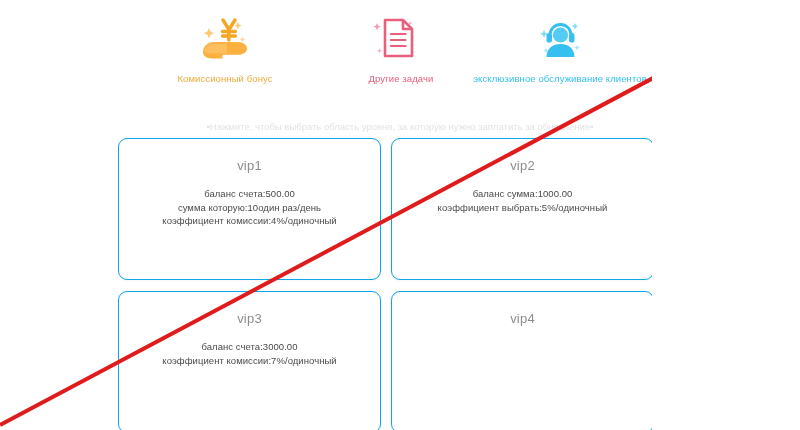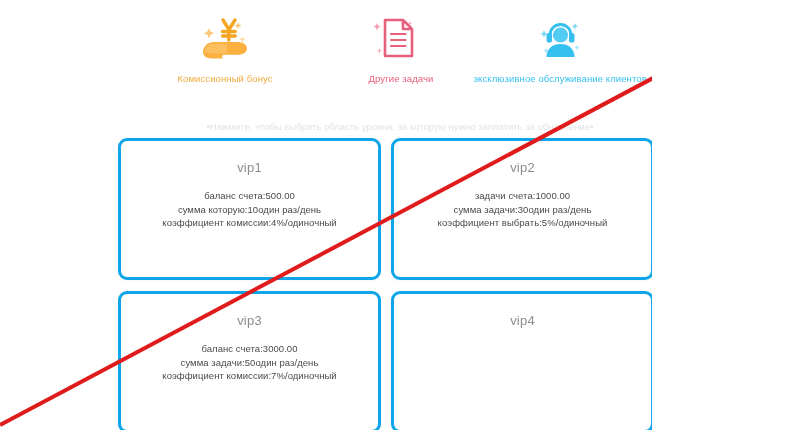--- a/index.html
+++ b/index.html
@@ -85,21 +85,21 @@
     left: 118px;
     width: 536px;
     display: grid;
     grid-template-columns: 263px 263px;
     grid-template-rows: 142px 142px;
     column-gap: 10px;
     row-gap: 11px;
   }
   .card {
     background: #ffffff;
-    border: 3px solid #0ea5e9;
+    border: 1px solid #0ea5e9;
     border-radius: 9px;
     box-shadow: 0 0 4px rgba(0,0,0,0.030), 0 1px 3px rgba(0,0,0,0.022);
     box-sizing: border-box;
     padding-top: 18px;
     display: flex;
     flex-direction: column;
     align-items: center;
   }
   .card-title {
     font-size: 13px;
@@ -213,31 +213,29 @@
       <div class="card-lines">
         <div class="card-line">баланс счета:500.00</div>
         <div class="card-line">сумма которую:10один раз/день</div>
         <div class="card-line">коэффициент комиссии:4%/одиночный</div>
       </div>
     </div>
 
     <div class="card">
       <div class="card-title">vip2</div>
       <div class="card-lines">
-        <div class="card-line">задачи счета:1000.00</div>
-        <div class="card-line">сумма задачи:30один раз/день</div>
+        <div class="card-line">баланс сумма:1000.00</div>
         <div class="card-line">коэффициент выбрать:5%/одиночный</div>
       </div>
     </div>
 
     <div class="card">
       <div class="card-title">vip3</div>
       <div class="card-lines">
         <div class="card-line">баланс счета:3000.00</div>
-        <div class="card-line">сумма задачи:50один раз/день</div>
         <div class="card-line">коэффициент комиссии:7%/одиночный</div>
       </div>
     </div>
 
     <div class="card">
       <div class="card-title">vip4</div>
     </div>
   </div>
 
   <svg class="watermark" viewBox="0 0 800 430" xmlns="http://www.w3.org/2000/svg">

